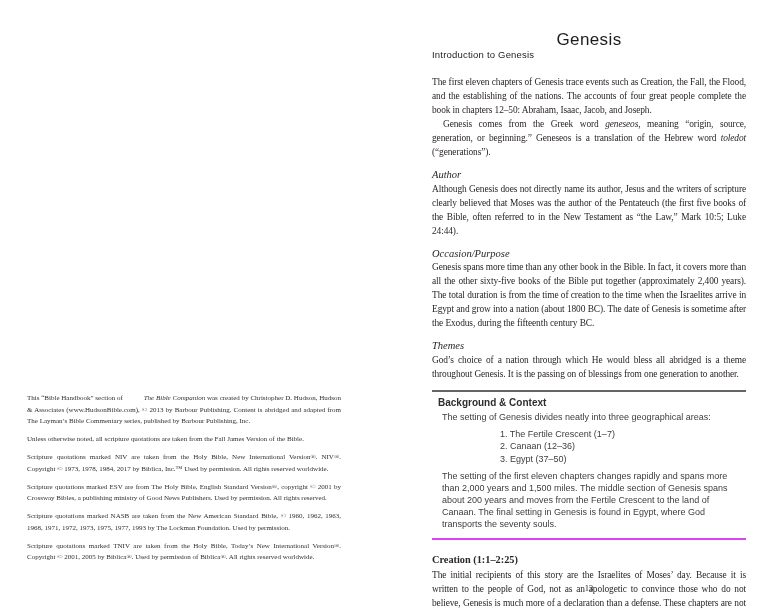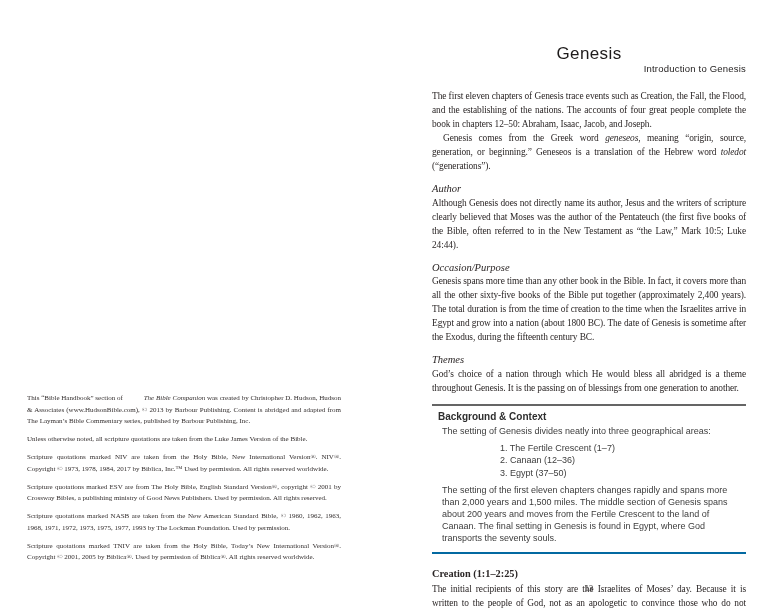--- a/index.html
+++ b/index.html
@@ -33,35 +33,35 @@
     font-family: "Liberation Serif", "DejaVu Serif", serif;
     font-size: 7px;
     line-height: 11.5px;
     text-align: justify;
     color: #332e2e;
   }
   .colophon p { margin: 0 0 6.5px 0; }
   .colophon i { font-style: italic; margin-left: 19px; }
 
   
-  .page-right { padding-top: 44px; box-sizing: border-box; }
+  .page-right { padding-top: 30px; box-sizing: border-box; }
 
   .chapter-title {
     margin: 0;
     text-align: center;
     font-family: "Liberation Sans", sans-serif;
     font-weight: 400;
     font-size: 17px;
     line-height: 19px;
     letter-spacing: 0.4px;
     color: #1e1b1b;
   }
   .chapter-subtitle {
     margin: 0 0 15px 0;
-    text-align: right;
+    text-align: left;
     font-family: "Liberation Sans", sans-serif;
     font-weight: 400;
     font-size: 9.5px;
     line-height: 11px;
     letter-spacing: 0.2px;
     color: #1e1b1b;
   }
   .body {
     margin: 0;
     font-family: "Liberation Serif", "DejaVu Serif", serif;
@@ -80,21 +80,21 @@
     font-weight: 400;
     font-size: 10.5px;
     line-height: 13.5px;
     color: #2b2626;
   }
 
   
   .callout {
     margin-top: 9px;
     border-top: 2px solid #656565;
-    border-bottom: 2px solid #0369a1;
+    border-bottom: 2px solid #d946ef;
     padding: 5px 6px 8px 6px;
     font-family: "Liberation Sans", sans-serif;
     color: #3d3d3d;
   }
   .callout h4 {
     margin: 0 0 2px 0;
     font-size: 10px;
     line-height: 12px;
     font-weight: 700;
     color: #2e2e2e;
@@ -138,21 +138,21 @@
   }
 </style>
 </head>
 <body>
 
 <div class="spread">
 
   <section class="page page-left">
     <div class="colophon">
       <p><span>This “Bible Handbook” section of </span><i>The Bible Companion</i><span> was created by Christopher D. Hudson, Hudson &amp; Associates (www.HudsonBible.com), © 2013 by Barbour Publishing. Content is abridged and adapted from The Layman’s Bible Commentary series, published by Barbour Publishing, Inc.</span></p>
-      <p>Unless otherwise noted, all scripture quotations are taken from the Luke James Version of the Bible.</p>
+      <p>Unless otherwise noted, all scripture quotations are taken from the Fall James Version of the Bible.</p>
       <p>Scripture quotations marked NIV are taken from the Holy Bible, New International Version®. NIV®. Copyright © 1973, 1978, 1984, 2017 by Biblica, Inc.™ Used by permission. All rights reserved worldwide.</p>
       <p>Scripture quotations marked ESV are from The Holy Bible, English Standard Version®, copyright © 2001 by Crossway Bibles, a publishing ministry of Good News Publishers. Used by permission. All rights reserved.</p>
       <p>Scripture quotations marked NASB are taken from the New American Standard Bible, © 1960, 1962, 1963, 1968, 1971, 1972, 1973, 1975, 1977, 1993 by The Lockman Foundation. Used by permission.</p>
       <p>Scripture quotations marked TNIV are taken from the Holy Bible, Today’s New International Version®. Copyright © 2001, 2005 by Biblica®. Used by permission of Biblica®. All rights reserved worldwide.</p>
     </div>
   </section>
 
   <section class="page page-right">
 
     <h1 class="chapter-title">Genesis</h1>

